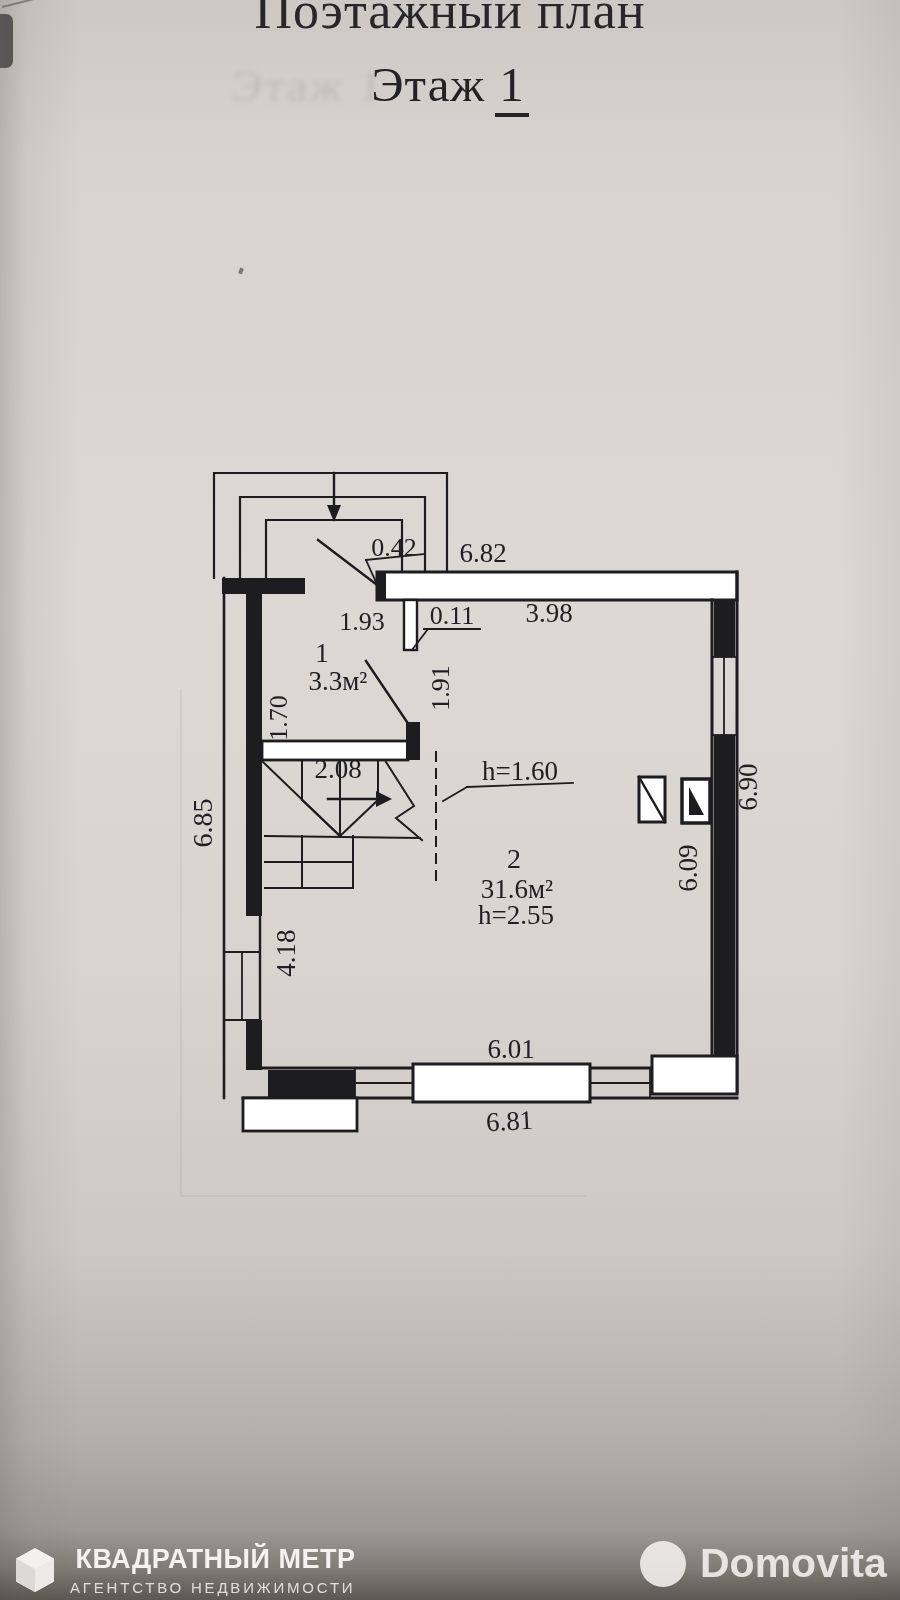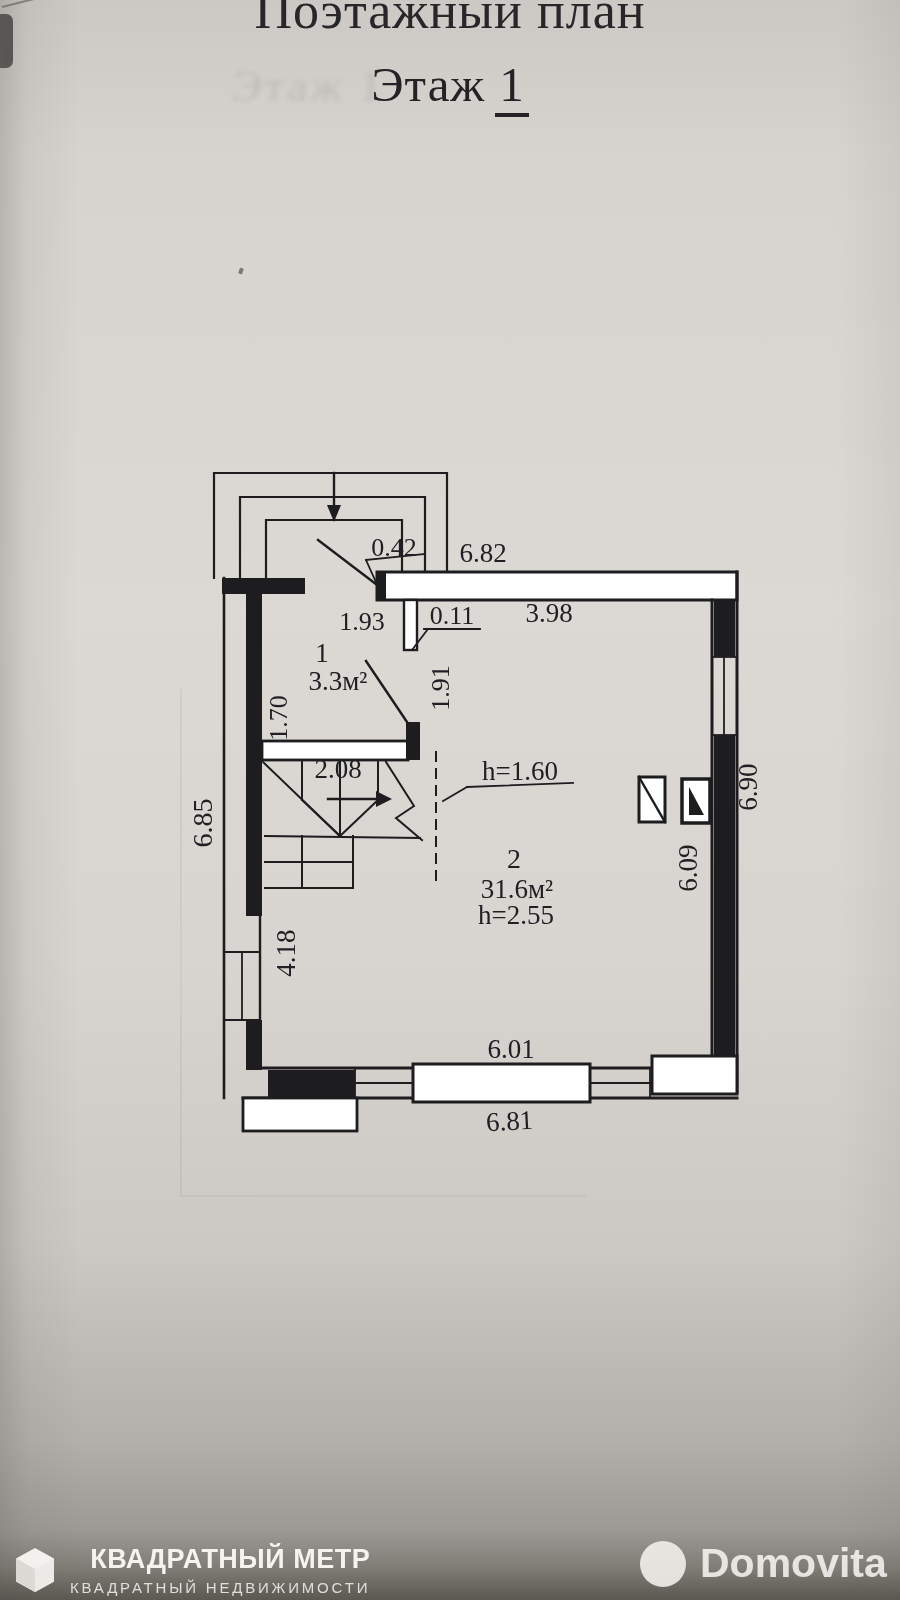--- a/index.html
+++ b/index.html
@@ -191,19 +191,19 @@
 <div class="shade-bottom"></div>
 
 <div class="footer-km">
   <svg width="46" height="50" viewBox="0 0 46 50">
     <polygon points="23,3 42,13.5 42,36.5 23,47 4,36.5 4,13.5" fill="#f2f1ed"></polygon>
     <polygon points="4,13.5 23,24 23,47 4,36.5" fill="#dcdad5"></polygon>
     <polygon points="42,13.5 23,24 23,47 42,36.5" fill="#eceae6"></polygon>
   </svg>
   <div class="km-text">
     <div class="km-name">КВАДРАТНЫЙ МЕТР</div>
-    <div class="km-sub">КВАДРАТНЫЙ НЕДВИЖИМОСТИ</div>
+    <div class="km-sub">АГЕНТСТВО НЕДВИЖИМОСТИ</div>
   </div>
 </div>
 <div class="footer-dom">
   <div class="dom-circle"></div>
   <div class="dom-name">Domovita</div>
 </div>
 
 </body></html>

